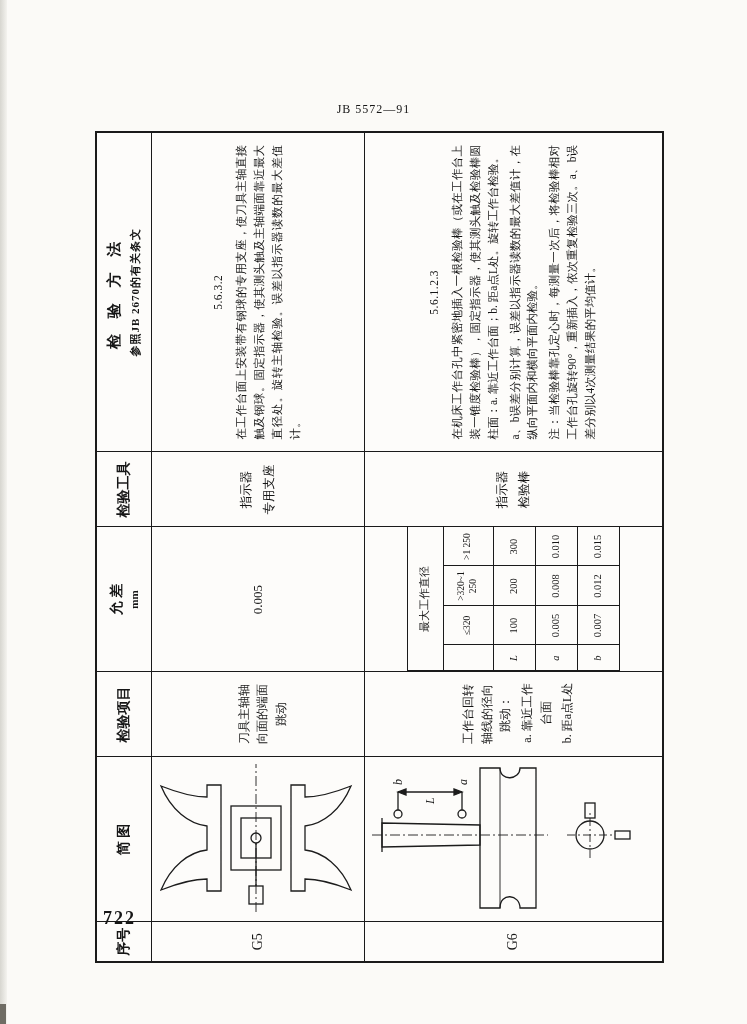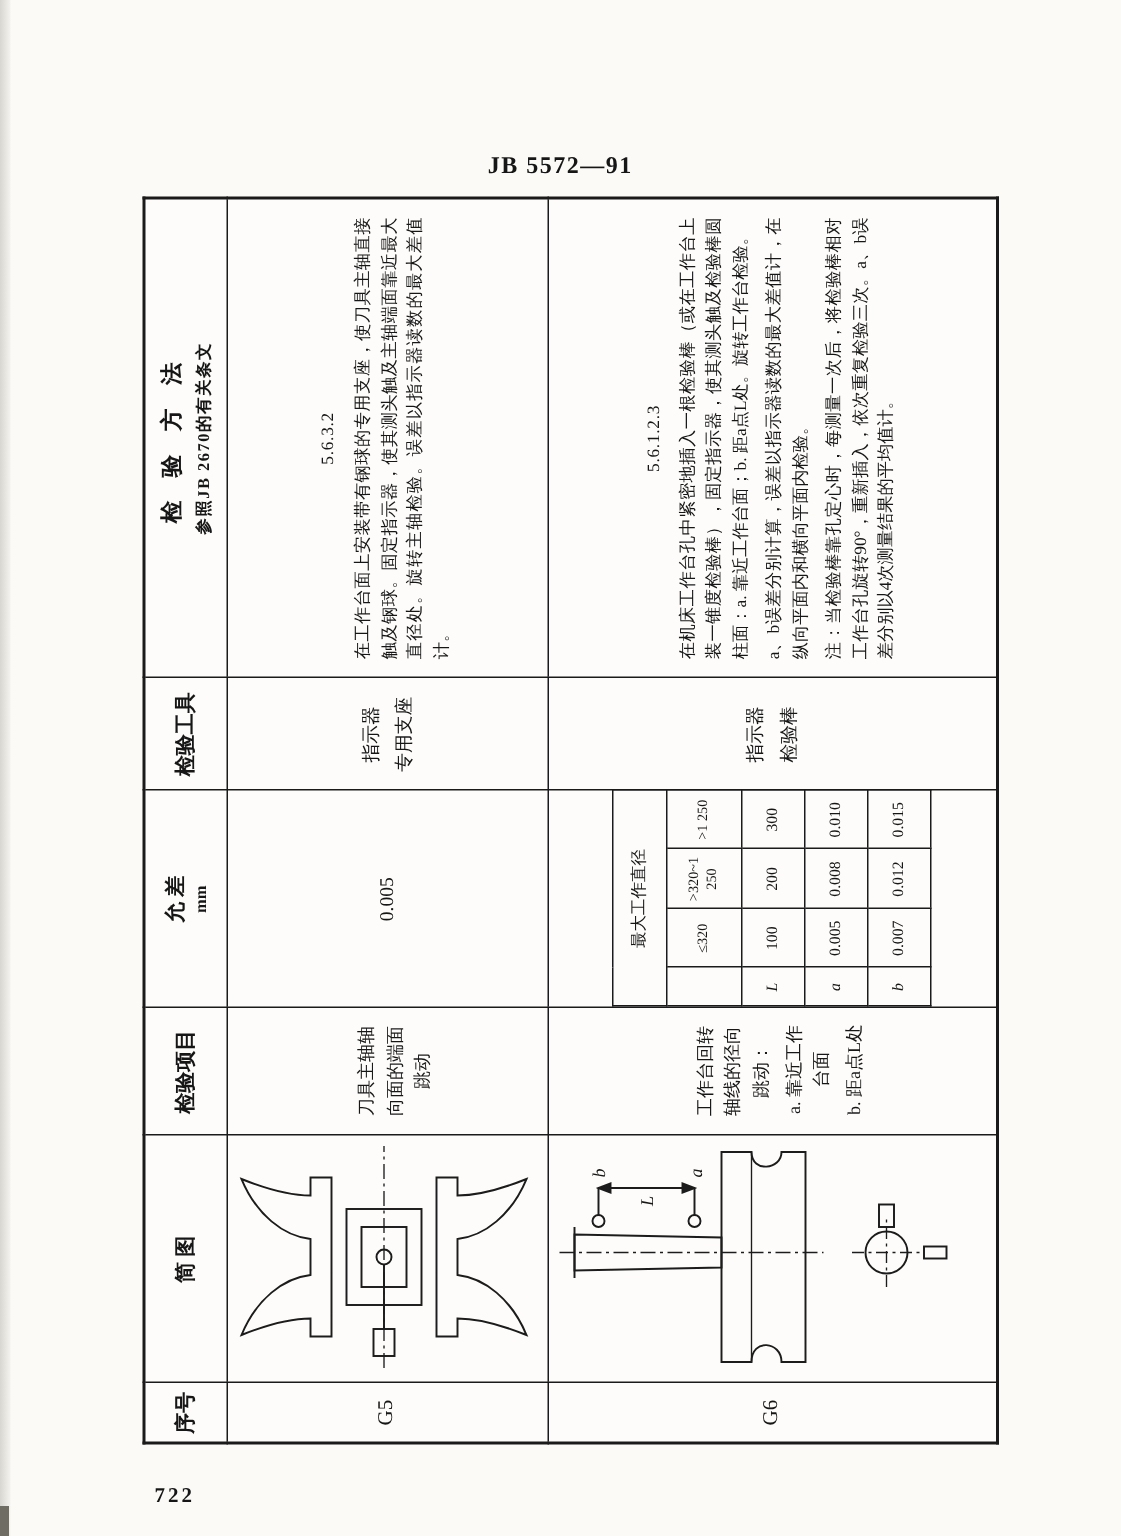--- a/index.html
+++ b/index.html
@@ -13,25 +13,25 @@
   }
   .scan-edge-left{
     position:absolute; left:0; top:0; width:7px; height:1024px;
     background:linear-gradient(to right,#d7d6d0,#f4f3ef);
   }
   .scan-smudge{
     position:absolute; left:0; top:1004px; width:6px; height:20px; background:#6f6c64;
   }
   .doc-header{
     position:absolute; top:102px; left:0; width:747px;
-    text-align:center; font-size:16px; font-weight:bold; letter-spacing:1px;
+    text-align:center; font-size:12px; font-weight:normal; letter-spacing:1px;
   }
   .page-number{
-    position:absolute; left:103px; top:990px;
-    font-size:14px; font-weight:bold; letter-spacing:2px;
+    position:absolute; left:103px; top:908px;
+    font-size:18px; font-weight:bold; letter-spacing:2px;
   }
   
   .rot-wrap{ position:absolute; left:95px; top:133px; width:560px; height:830px; }
   .natural{
     position:absolute; left:0; top:0; width:830px; height:560px;
     transform-origin:0 0;
     transform:rotate(-90deg) translateX(-830px);
   }
   table.main{
     width:830px; height:560px;

